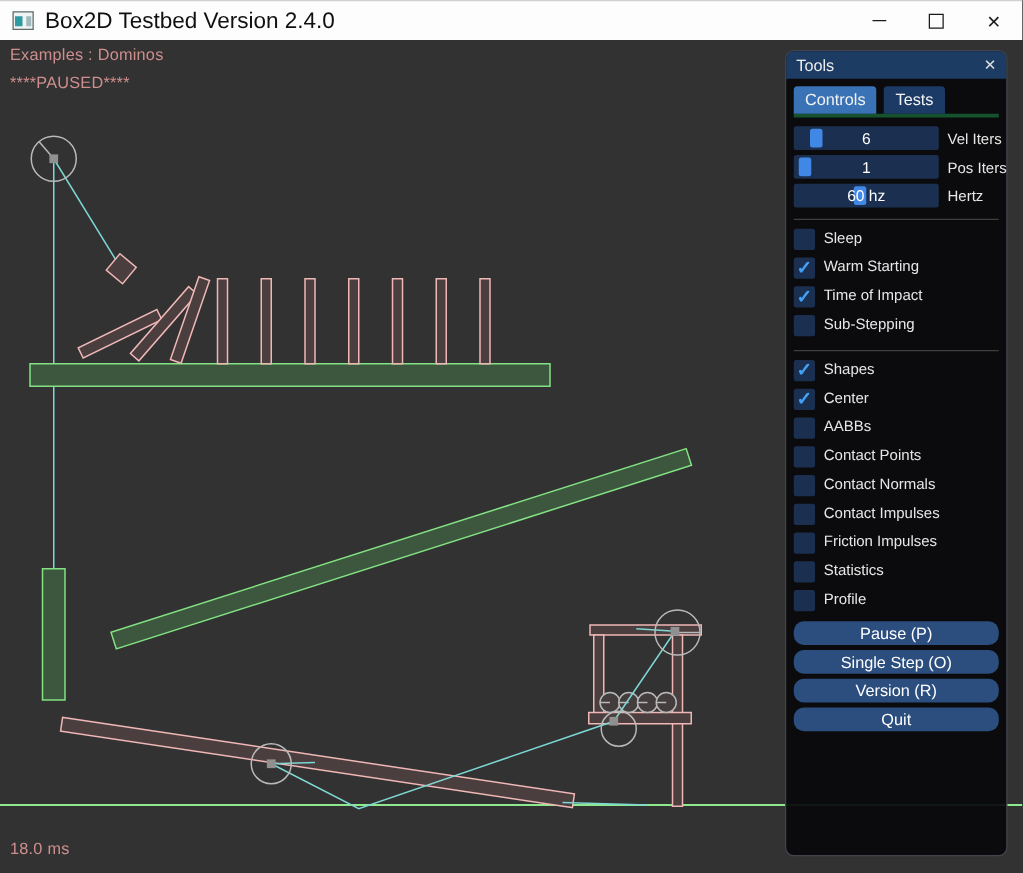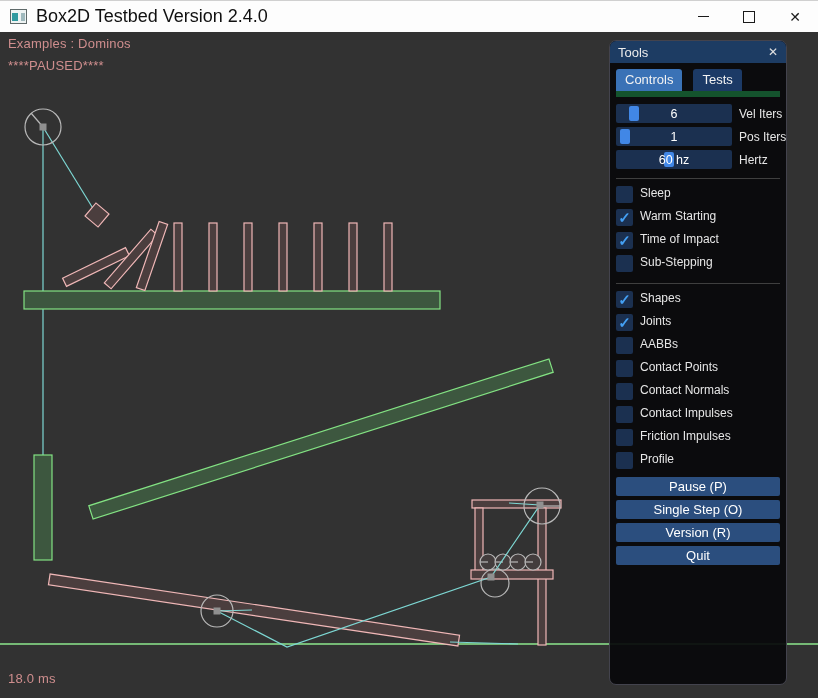--- a/index.html
+++ b/index.html
@@ -20,42 +20,42 @@
   .glyph-max{width:10px;height:10px;border:1px solid #1a1a1a}
   .glyph-close{font-size:14px;color:#1a1a1a;line-height:1}
   
   .canvas{position:relative;width:692px;height:666px;background:#323232}
   .canvas svg{position:absolute;left:0;top:0}
   .hud{position:absolute;font-size:13px;color:#cf8e8e;letter-spacing:.2px}
   .hud-example{left:8px;top:4px}
   .hud-paused{left:8px;top:26px}
   .hud-ms{left:8px;bottom:12px}
   
-  .tools-panel{position:absolute;left:609px;top:8px;width:178px;height:645px;
+  .tools-panel{position:absolute;left:628px;top:8px;width:178px;height:645px;
     background:rgba(9,9,11,.93);border:1px solid #43434d;border-radius:7px;
     box-sizing:border-box;display:flex;flex-direction:column;}
   .panel-titlebar{height:22px;flex:none;background:#1d3c63;border-radius:6px 6px 0 0;
     display:flex;align-items:center;padding:0 8px;color:#ececec;font-size:13px}
   .panel-close{margin-left:auto;color:#e0e0e0;font-size:12px;line-height:1}
   .panel-body{padding:5px 6px 0;flex:1;display:flex;flex-direction:column;min-height:0}
-  .tabbar{display:flex;gap:11px;border-bottom:6px solid #14532d;padding-top:1px}
+  .tabbar{display:flex;gap:6px;border-bottom:3px solid #14532d;padding-top:1px}
   .tab{padding:3px 9px 4px;font-size:13px;color:#f2f2f2;background:#1c3a66;border-radius:3px 3px 0 0}
   .tab.active{background:#3a72b6}
   #sliders{margin-top:7px}
   .srow{display:flex;align-items:center;height:19px;margin-bottom:4px}
   .slider{position:relative;width:116px;height:19px;background:#1b3050;border-radius:2px;flex:none}
   .grab{position:absolute;top:2px;width:10px;height:15px;background:#4187e6;border-radius:2px}
   .sval{position:absolute;left:0;top:0;right:0;bottom:0;display:flex;align-items:center;justify-content:center;font-size:12.5px;color:#ffffff}
   .slabel,.cblabel{font-size:12px;color:#e6e6e6;margin-left:7px;white-space:nowrap}
   .sep{height:1px;background:#3f3f3f;margin:5px 0 7px;flex:none}
   .cbrow{display:flex;height:17px;margin-bottom:6px}
   .cb{width:17px;height:17px;background:#1b3050;border-radius:2px;flex:none;display:flex;align-items:center;justify-content:center}
   .cb .chk{color:#44a0f4;font-size:15px;font-weight:bold;line-height:1;margin-top:-1px}
   #buttons{margin-top:2px}
-  .pbtn{height:19px;background:#2b4e7e;border-radius:2px;display:flex;align-items:center;justify-content:center;color:#fff;font-size:13px;margin-bottom:4px}
+  .pbtn{height:19px;background:#2b4e7e;border-radius:8px;display:flex;align-items:center;justify-content:center;color:#fff;font-size:13px;margin-bottom:4px}
 </style>
 </head>
 <body>
 
 <div class="titlebar">
   <span class="app-icon"></span>
   <span class="title-text">Box2D Testbed Version 2.4.0</span>
   <div class="win-controls">
     <div class="win-btn">
         <span class="glyph-min"></span>
@@ -182,41 +182,45 @@
           <div class="cbrow">
             <div class="cb">
               <span class="chk">✓</span>
             </div>
             <span class="cblabel">Shapes</span>
           </div>
           <div class="cbrow">
             <div class="cb">
               <span class="chk">✓</span>
             </div>
-            <span class="cblabel">Joints</span>
+            <span class="cblabel">Center</span>
           </div>
           <div class="cbrow">
             <div class="cb"></div>
             <span class="cblabel">AABBs</span>
           </div>
           <div class="cbrow">
             <div class="cb"></div>
             <span class="cblabel">Contact Points</span>
           </div>
           <div class="cbrow">
             <div class="cb"></div>
             <span class="cblabel">Contact Normals</span>
           </div>
           <div class="cbrow">
             <div class="cb"></div>
             <span class="cblabel">Contact Impulses</span>
           </div>
           <div class="cbrow">
             <div class="cb"></div>
             <span class="cblabel">Friction Impulses</span>
+          </div>
+          <div class="cbrow">
+            <div class="cb"></div>
+            <span class="cblabel">Statistics</span>
           </div>
           <div class="cbrow">
             <div class="cb"></div>
             <span class="cblabel">Profile</span>
           </div>
         </div>
       <div id="buttons">
           <div class="pbtn">Pause (P)</div>
           <div class="pbtn">Single Step (O)</div>
           <div class="pbtn">Version (R)</div>

